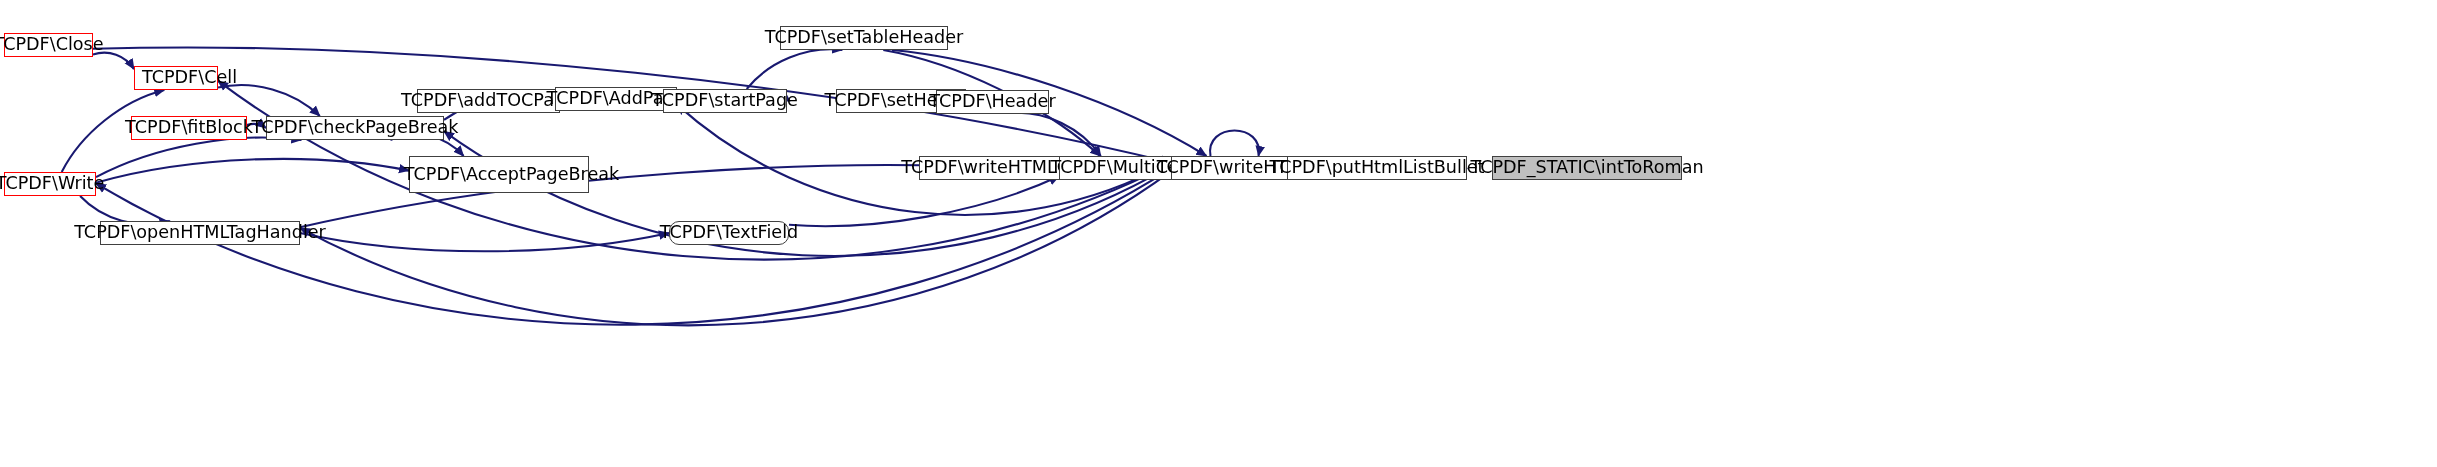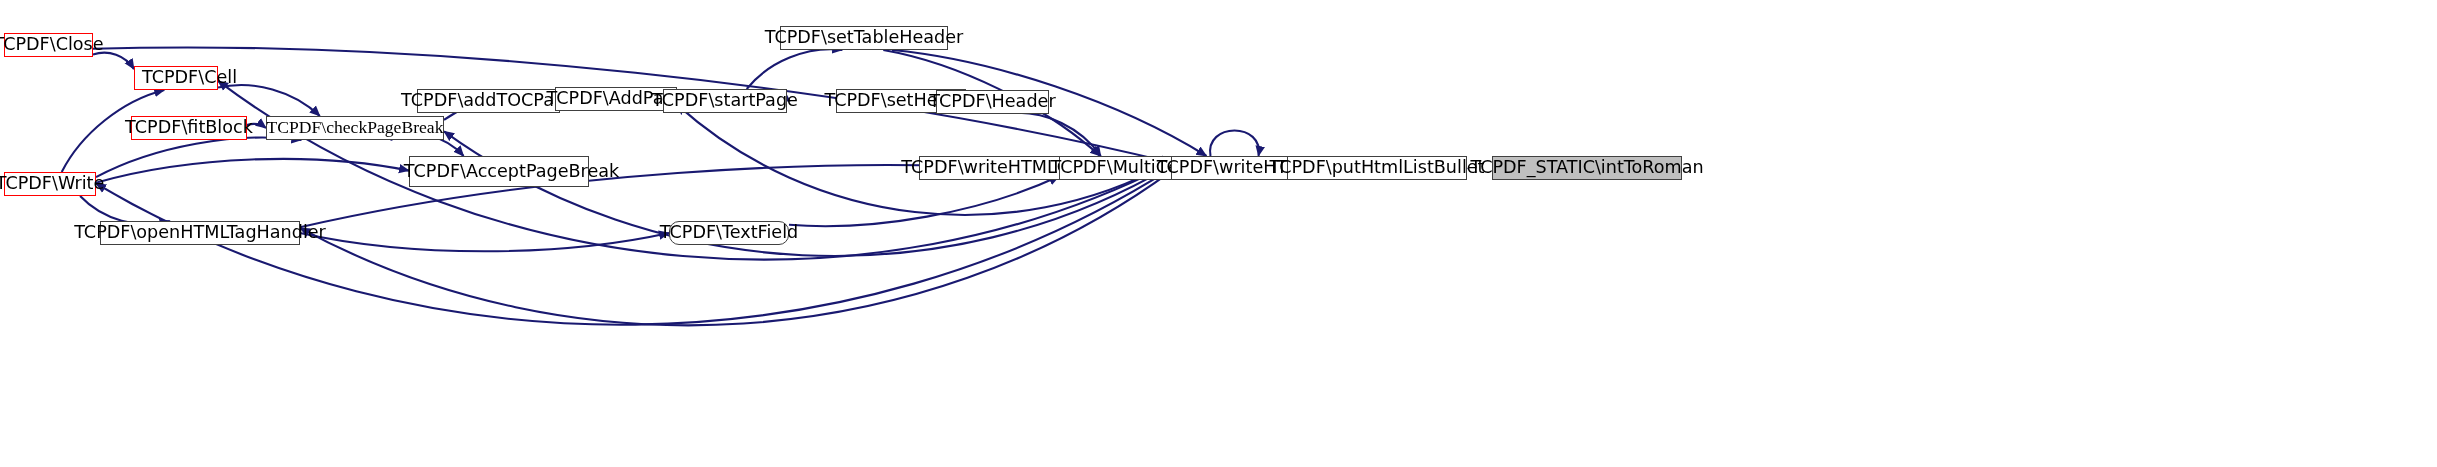--- a/index.html
+++ b/index.html
@@ -107,42 +107,42 @@
       </div>
       <div class="node red" style="left: 134px; top: 66px; width: 84px; height: 24px; padding-left: 34px;">
         <span class="node-label">TCPDF\Cell</span>
       </div>
       <div class="node red" style="left: 131px; top: 116px; width: 116px; height: 24px;">
         <span class="node-label">TCPDF\fitBlock</span>
       </div>
       <div class="node red" style="left: 4px; top: 172px; width: 92px; height: 24px;">
         <span class="node-label">TCPDF\Write</span>
       </div>
-      <div class="node" style="left: 266px; top: 116px; width: 178px; height: 24px; font-family: Liberation Serif, serif;">
+      <div class="node" style="left: 266px; top: 116px; width: 178px; height: 24px;">
         <span class="node-label">TCPDF\checkPageBreak</span>
       </div>
       <div class="node" style="left: 417px; top: 89px; width: 143px; height: 24px;">
         <span class="node-label">TCPDF\addTOCPage</span>
       </div>
       <div class="node" style="left: 555px; top: 87px; width: 122px; height: 24px;">
         <span class="node-label">TCPDF\AddPage</span>
       </div>
       <div class="node" style="left: 663px; top: 89px; width: 124px; height: 24px;">
         <span class="node-label">TCPDF\startPage</span>
       </div>
       <div class="node" style="left: 780px; top: 26px; width: 168px; height: 24px;">
         <span class="node-label">TCPDF\setTableHeader</span>
       </div>
       <div class="node" style="left: 790px; top: 89px; width: 130px; height: 24px; margin-left: 46px;">
         <span class="node-label">TCPDF\setHeader</span>
       </div>
       <div class="node" style="left: 936px; top: 90px; width: 113px; height: 24px;">
         <span class="node-label">TCPDF\Header</span>
       </div>
-      <div class="node" style="left: 409px; top: 156px; width: 180px; height: 31px; padding-left: 32px;">
+      <div class="node" style="left: 409px; top: 156px; width: 180px; height: 37px; padding-left: 32px;">
         <span class="node-label">TCPDF\AcceptPageBreak</span>
       </div>
       <div class="node" style="left: 919px; top: 156px; width: 153px; height: 24px;">
         <span class="node-label">TCPDF\writeHTMLCell</span>
       </div>
       <div class="node" style="left: 1059px; top: 156px; width: 121px; height: 24px;">
         <span class="node-label">TCPDF\MultiCell</span>
       </div>
       <div class="node" style="left: 1171px; top: 156px; width: 127px; height: 24px;">
         <span class="node-label">TCPDF\writeHTML</span>

